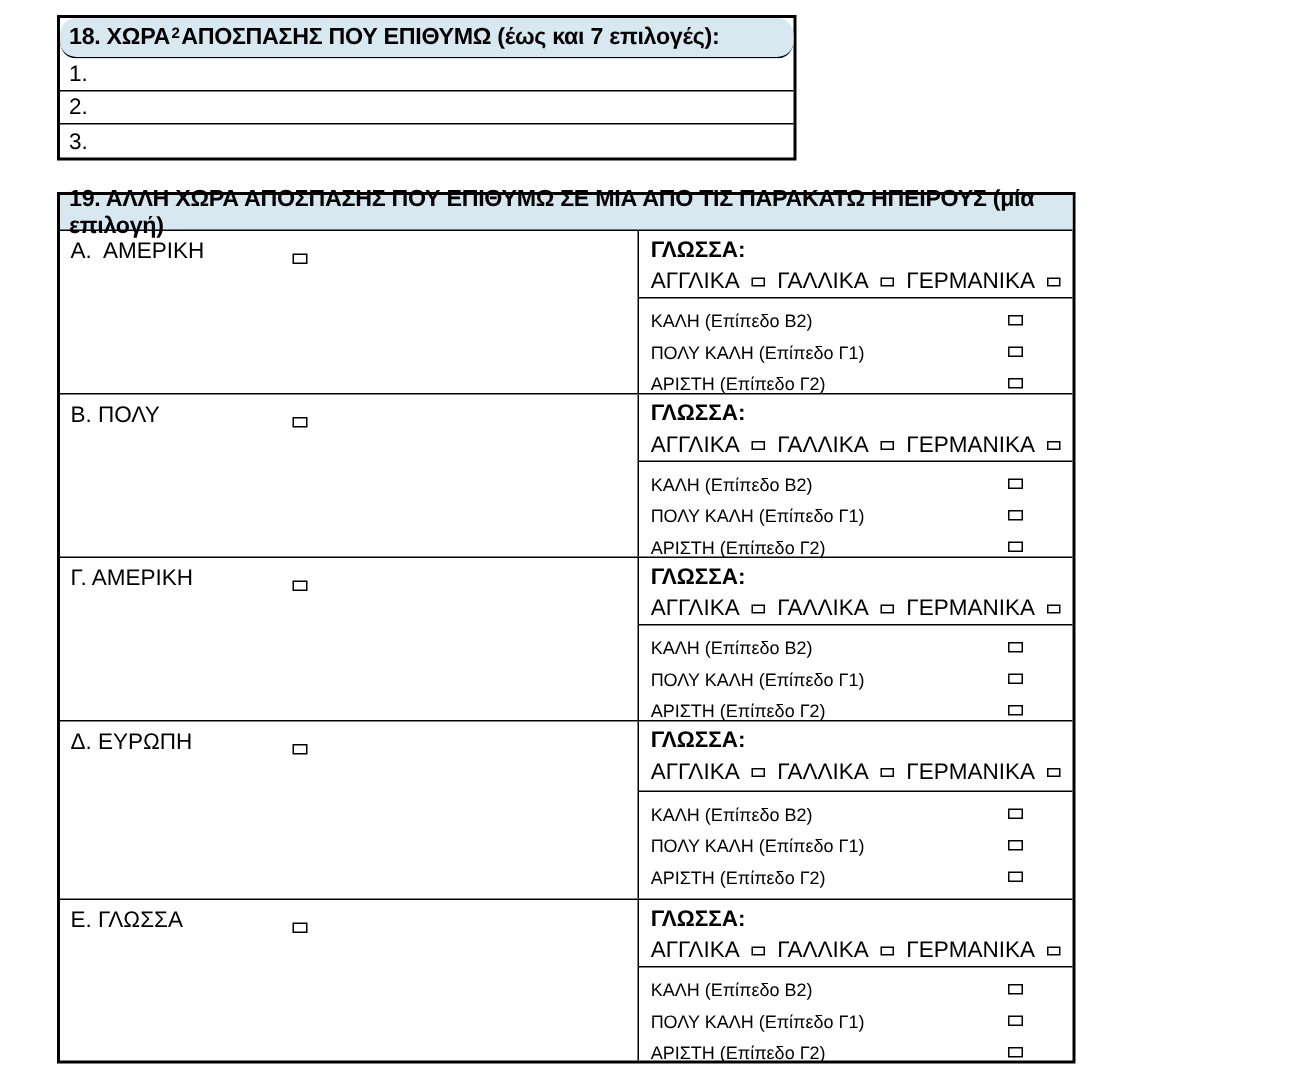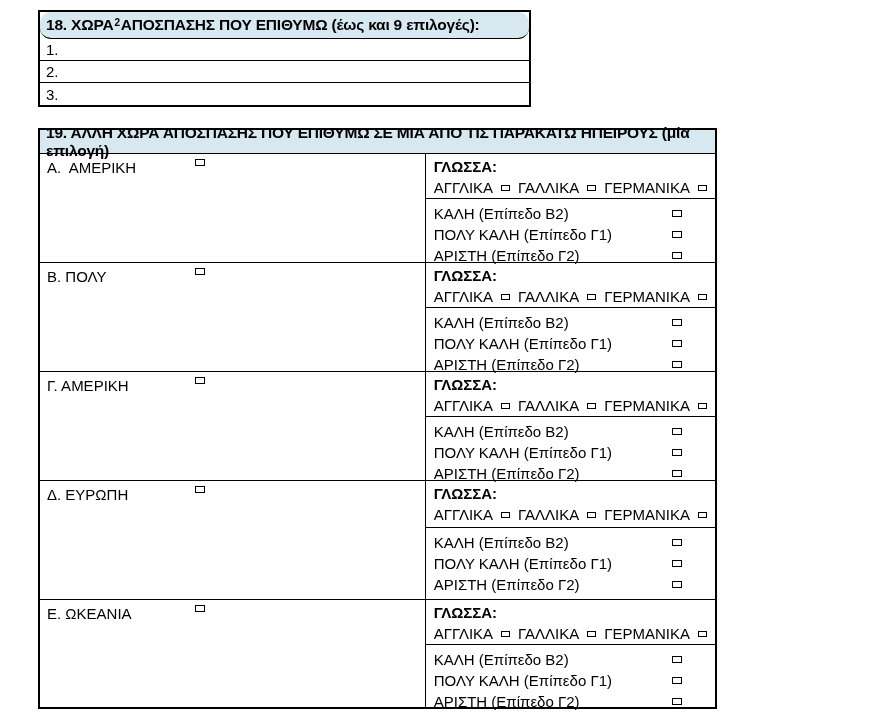--- a/index.html
+++ b/index.html
@@ -42,47 +42,47 @@
   .t19-row { display:flex; border-bottom:1px solid var(--border); }
   .t19-row:last-child { border-bottom:none; }
   .row-a,.row-b,.row-c { height:109px; }
   .row-d { height:119px; }
   .row-e { height:107px; }
 
   .cell-left {
     width:414px; border-right:1px solid var(--border);
     padding:5px 7px; font-size:15px;
   }
-  .cont-line { display:flex; align-items:flex-start; }
+  .cont-line { display:flex; align-items:flex-end; }
   .cont-label { display:inline-block; width:148px; white-space:pre; }
 
   .cell-right { flex:1; display:flex; flex-direction:column; }
   .lang-cell {
     border-bottom:1px solid var(--border);
     padding:2px 8px; font-size:15px; line-height:21px; height:45px;
   }
   .row-d .lang-cell { height:50px; }
   .glossa { font-weight:bold; }
   .lang-line { display:flex; align-items:center; gap:8px;text-align:right; }
-  .levels-cell { padding:4px 8px; font-size:15px; flex:1; }
+  .levels-cell { padding:4px 8px; font-size:12px; flex:1; }
   .level-line { display:flex; align-items:center; height:21px; }
   .level-label { width:238px; }
 
   
   .cb { display:inline-block; width:10px; height:7px; border:1.5px solid var(--border); background:#fff; flex:none; }
   .cb-sm { display:inline-block; width:9px; height:6px; border:1.4px solid var(--border); background:#fff; flex:none; }
 </style>
 </head>
 <body>
 
 <div class="t18">
   <div class="t18-header">
     <span>18. ΧΩΡΑ</span>
       <sup>2</sup>
-      <span> ΑΠΟΣΠΑΣΗΣ ΠΟΥ ΕΠΙΘΥΜΩ (έως και 9 επιλογές):</span>
+      <span> ΑΠΟΣΠΑΣΗΣ ΠΟΥ ΕΠΙΘΥΜΩ (έως και 7 επιλογές):</span>
   </div>
   <div class="t18-row">
     <span>1.</span>
     <span class="choice-input-area"></span>
   </div>
   <div class="t18-row">
     <span>2.</span>
     <span class="choice-input-area"></span>
   </div>
   <div class="t18-row">
@@ -234,21 +234,21 @@
           <span class="level-label">ΑΡΙΣΤΗ (Επίπεδο Γ2)</span>
           <span class="cb"></span>
         </div>
       </div>
     </div>
   </div>
 
   <div class="t19-row row-e">
     <div class="cell-left">
       <div class="cont-line">
-        <span class="cont-label">Ε. ΩΚΕΑΝΙΑ</span>
+        <span class="cont-label">Ε. ΓΛΩΣΣΑ</span>
         <span class="cb"></span>
       </div>
     </div>
     <div class="cell-right">
       <div class="lang-cell">
         <div class="glossa">ΓΛΩΣΣΑ:</div>
         <div class="lang-line">
           <span>ΑΓΓΛΙΚΑ</span>
           <span class="cb-sm"></span>
           <span>ΓΑΛΛΙΚΑ</span>

